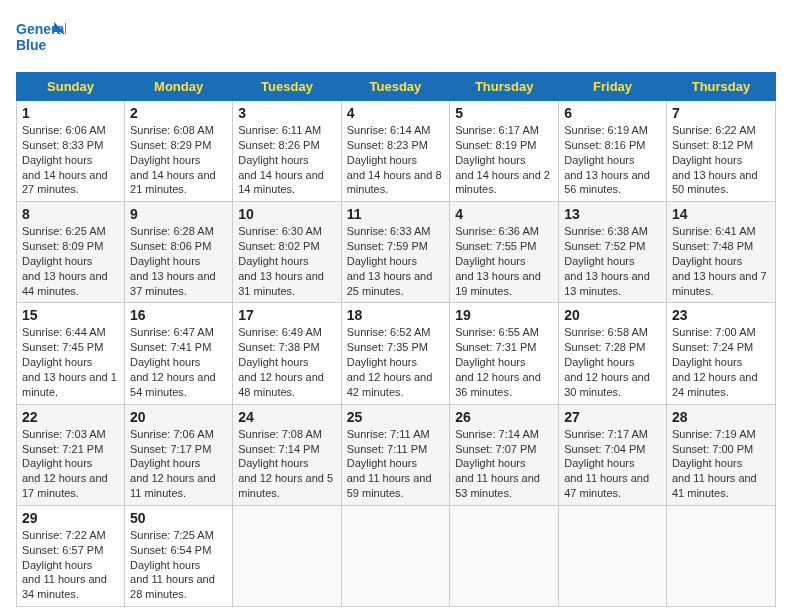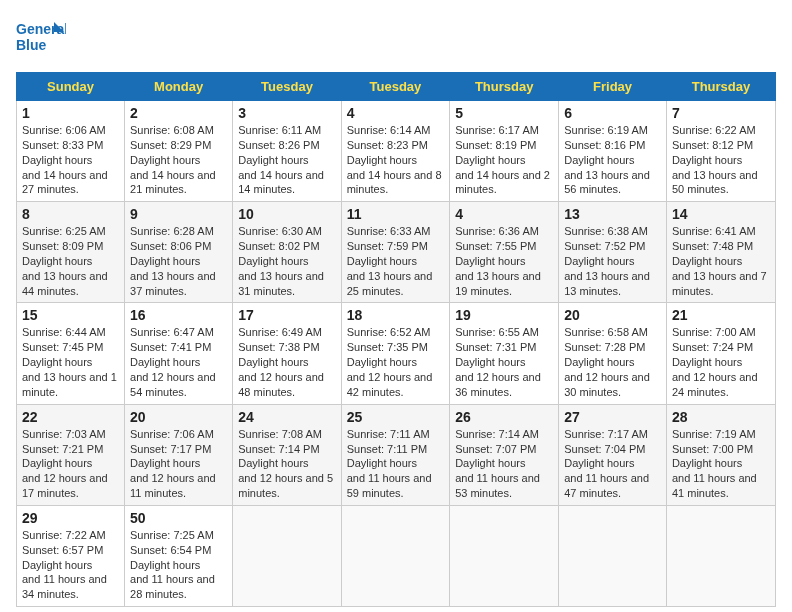--- a/index.html
+++ b/index.html
@@ -184,21 +184,21 @@
         </td>
         <td>
           <span class="day-num">19</span>
           <div class="day-info">Sunrise: 6:55 AM<br>Sunset: 7:31 PM<br>Daylight hours<br>and 12 hours and 36 minutes.</div>
         </td>
         <td>
           <span class="day-num">20</span>
           <div class="day-info">Sunrise: 6:58 AM<br>Sunset: 7:28 PM<br>Daylight hours<br>and 12 hours and 30 minutes.</div>
         </td>
         <td>
-          <span class="day-num">21</span>
+          <span class="day-num">23</span>
           <div class="day-info">Sunrise: 7:00 AM<br>Sunset: 7:24 PM<br>Daylight hours<br>and 12 hours and 24 minutes.</div>
         </td>
       </tr>
       <tr>
         <td>
           <span class="day-num">22</span>
           <div class="day-info">Sunrise: 7:03 AM<br>Sunset: 7:21 PM<br>Daylight hours<br>and 12 hours and 17 minutes.</div>
         </td>
         <td>
           <span class="day-num">20</span>

